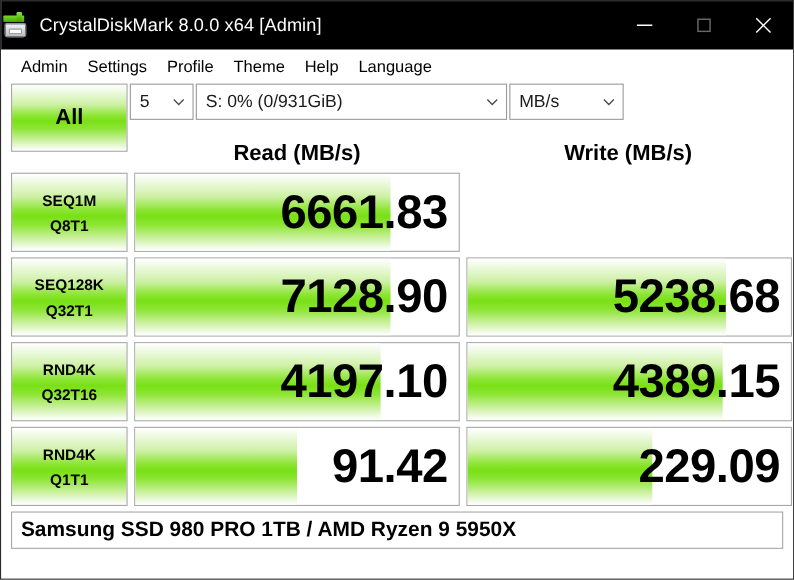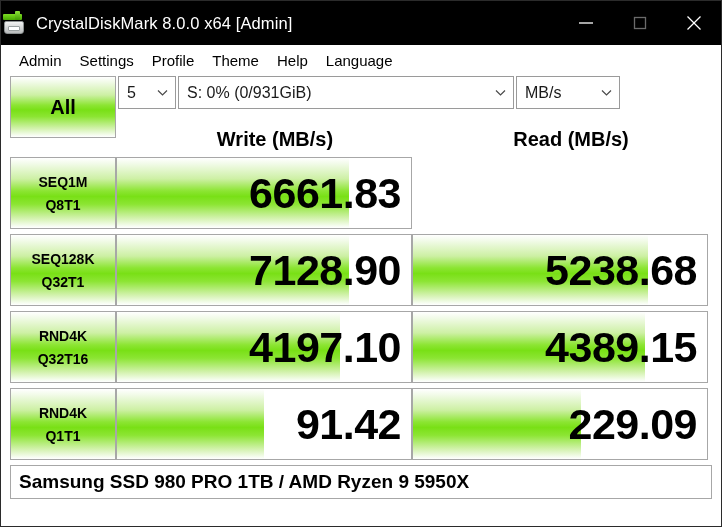--- a/index.html
+++ b/index.html
@@ -164,21 +164,21 @@
   }
   .combo .cval { flex: 1 1 auto; }
   .combo .chev {
     margin-left: 8px;
     flex: 0 0 auto;
     display: flex;
     align-items: center;
   }
   .combo-count { width: 58px; }
   .combo-size  { width: 141px; }
-  .combo-drive { width: 336px; }
+  .combo-drive { width: 283px; }
   .combo-unit  { width: 104px; }
 
   
   .col-headers {
     display: flex;
     height: 31px;
     align-items: center;
     margin-top: 5px;
   }
   .col-spacer { width: 112px; flex: 0 0 auto; }
@@ -222,20 +222,21 @@
     color: #000000;
     line-height: 1;
   }
   .cell {
     width: 296px;
     flex: 0 0 auto;
     position: relative;
     border: 1px solid #a7a7a7;
     box-sizing: border-box;
     background: #ffffff;
+    margin-left: 6px;
     overflow: hidden;
   }
   .cell .bar {
     position: absolute;
     left: 0;
     top: 0;
     bottom: 0;
     background: linear-gradient(to bottom,
        #ffffff 0%, #f2fbe9 8%, #cdf0a4 30%,
        #8ce533 47%, #79e016 55%, #8ce533 66%,
@@ -343,22 +344,22 @@
         <span class="chev">
           <svg width="13" height="13" viewBox="0 0 13 13">
               <polyline points="2,4.5 6.5,9 11,4.5" fill="none" stroke="#4a4a4a" stroke-width="1.2"></polyline>
             </svg>
         </span>
       </div>
     </div>
 
     <div class="col-headers">
       <div class="col-spacer"></div>
+      <div class="col-head read">Read (MB/s)</div>
       <div class="col-head write">Write (MB/s)</div>
-      <div class="col-head read">Read (MB/s)</div>
     </div>
 
     <div class="rows">
 
       <div class="row">
         <div class="row-label">
           <span class="lbl-main">SEQ1M</span>
           <span class="lbl-sub">Q8T1</span>
         </div>
         <div class="cell">

